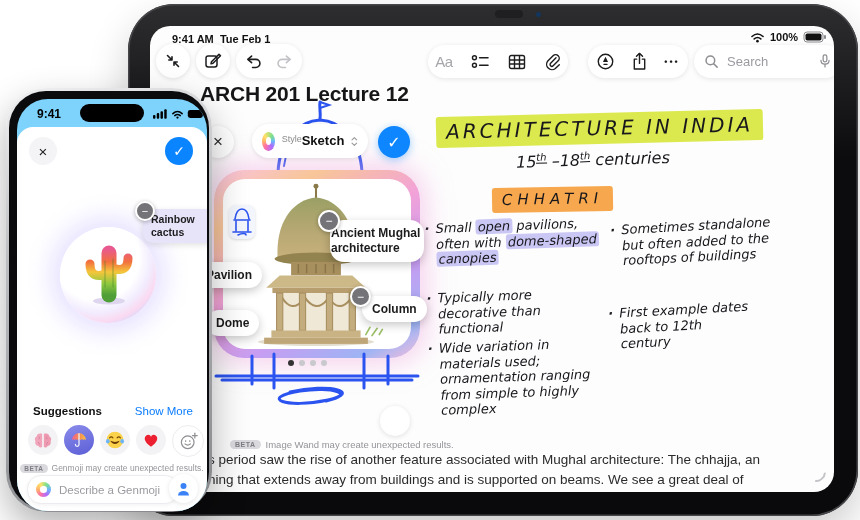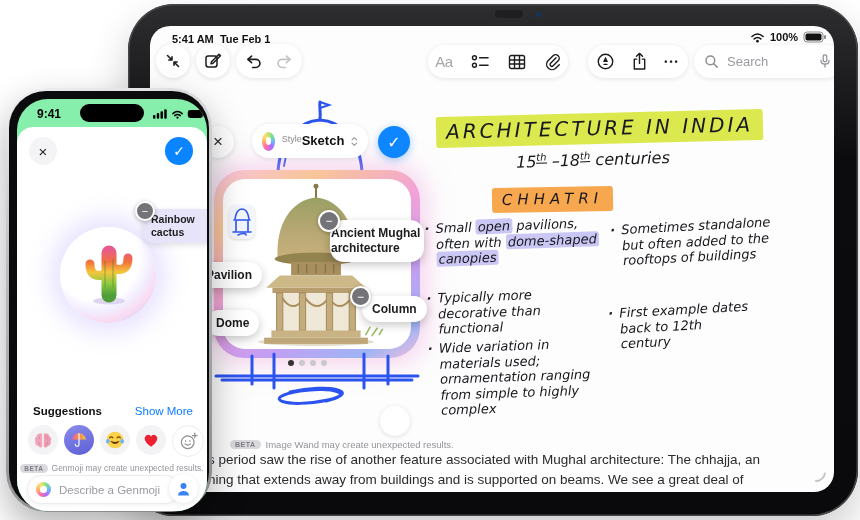--- a/index.html
+++ b/index.html
@@ -80,21 +80,21 @@
 
   .ink{stroke:#2b53f0;stroke-width:3;fill:none;stroke-linecap:round;stroke-linejoin:round;}
   .ink2{stroke:#2b53f0;stroke-width:2;fill:none;stroke-linecap:round;}
 
   
   .phone-frame{left:6px;top:88px;width:206px;height:424px;border-radius:40px;
     background:linear-gradient(160deg,#f1f1f3,#bcbdc0 35%,#858689);
     box-shadow:0 16px 36px rgba(0,0,0,.30);}
   .phone-inner{position:absolute;inset:3px;background:#0b0b0d;border-radius:37px;}
   .phone-screen{position:absolute;left:8px;top:8px;width:190px;height:412px;border-radius:31px;
-    background:#86efac;overflow:hidden;}
+    background:#7dd3fc;overflow:hidden;}
   .island{position:absolute;background:#000;border-radius:10px;}
   .ph-time{font-size:12px;font-weight:700;color:#000;}
   .sheet{position:absolute;left:0;right:0;top:28px;bottom:0;background:#fff;border-radius:16px 16px 0 0;}
   .ph-circ{position:absolute;border-radius:50%;display:flex;align-items:center;justify-content:center;}
   .ph-x{background:#f4f4f6;color:#1c1c1e;font-size:15px;}
   .ph-check{background:#0a84ff;color:#fff;font-size:14px;font-weight:700;}
 
   .bubble{border-radius:50%;
     background:radial-gradient(circle at 38% 32%, #ffffff 48%, #f2ecfe 62%, #fad9f1 73%, #cdd8ff 83%, #f2e7fb 91%, rgba(255,255,255,0) 100%);
     box-shadow:0 0 24px 10px rgba(205,190,255,.45);}
@@ -118,21 +118,21 @@
 <div class="stage">
 
   <div class="abs ipad-frame">
     <div class="abs ipad-cam" style="left:367px;top:6px;width:28px;height:8px;"></div>
     <div class="abs ipad-cam-dot" style="left:408px;top:8px;width:5px;height:5px;"></div>
   </div>
 
   <div class="abs ipad-screen">
 
     <div class="abs ipad-status" style="left:22px;top:7px;">
-      <span>5:41 AM</span>&nbsp;
+      <span>9:41 AM</span>&nbsp;
       <span>Tue Feb 1</span>
     </div>
     <div class="abs ipad-status-right" style="left:600px;top:5px;">
       <svg width="15" height="12" viewBox="0 0 16 13">
         <path d="M2,6 C6,2.4 10,2.4 14,6" stroke="#111" stroke-width="1.7" fill="none" stroke-linecap="round"></path>
         <path d="M4.4,8.6 C6.8,6.6 9.2,6.6 11.6,8.6" stroke="#111" stroke-width="1.7" fill="none" stroke-linecap="round"></path>
         <circle cx="8" cy="11" r="1.4" fill="#111"></circle>
       </svg>
       <span>100%</span>
       <svg width="24" height="12" viewBox="0 0 24 12">
@@ -221,20 +221,21 @@
       <input class="ghost-input" placeholder="Search" style="">
       <svg width="14" height="17" viewBox="0 0 18 20">
         <g stroke="#8e8e93" stroke-width="1.6" fill="none" stroke-linecap="round">
           <rect x="6.6" y="1.5" width="4.8" height="9" rx="2.4"></rect>
           <path d="M3.8,8.5 C3.8,15.2 14.2,15.2 14.2,8.5"></path>
             <line x1="9" y1="13.8" x2="9" y2="17"></line>
         </g>
       </svg>
     </div>
 
+    <div class="abs note-title" style="left:50px;top:56px;">ARCH 201 Lecture 12</div>
 
     <svg class="abs" style="left:120px;top:70px;" width="130" height="78" viewBox="0 0 130 78">
       <path class="ink" d="M50,6 C49,12 51,16 50,23"></path>
       <path class="ink2" d="M50,6 l9,3 l-9,3"></path>
       <path class="ink" d="M8,76 C10,42 30,25 50,24 C70,25 90,42 92,76"></path>
       <path class="ink2" d="M14,70 C17,46 33,31 50,30"></path>
     </svg>
 
     <div class="abs wand-card" style="left:64px;top:144px;width:206px;height:188px;">
       <div class="wand-card-inner">

